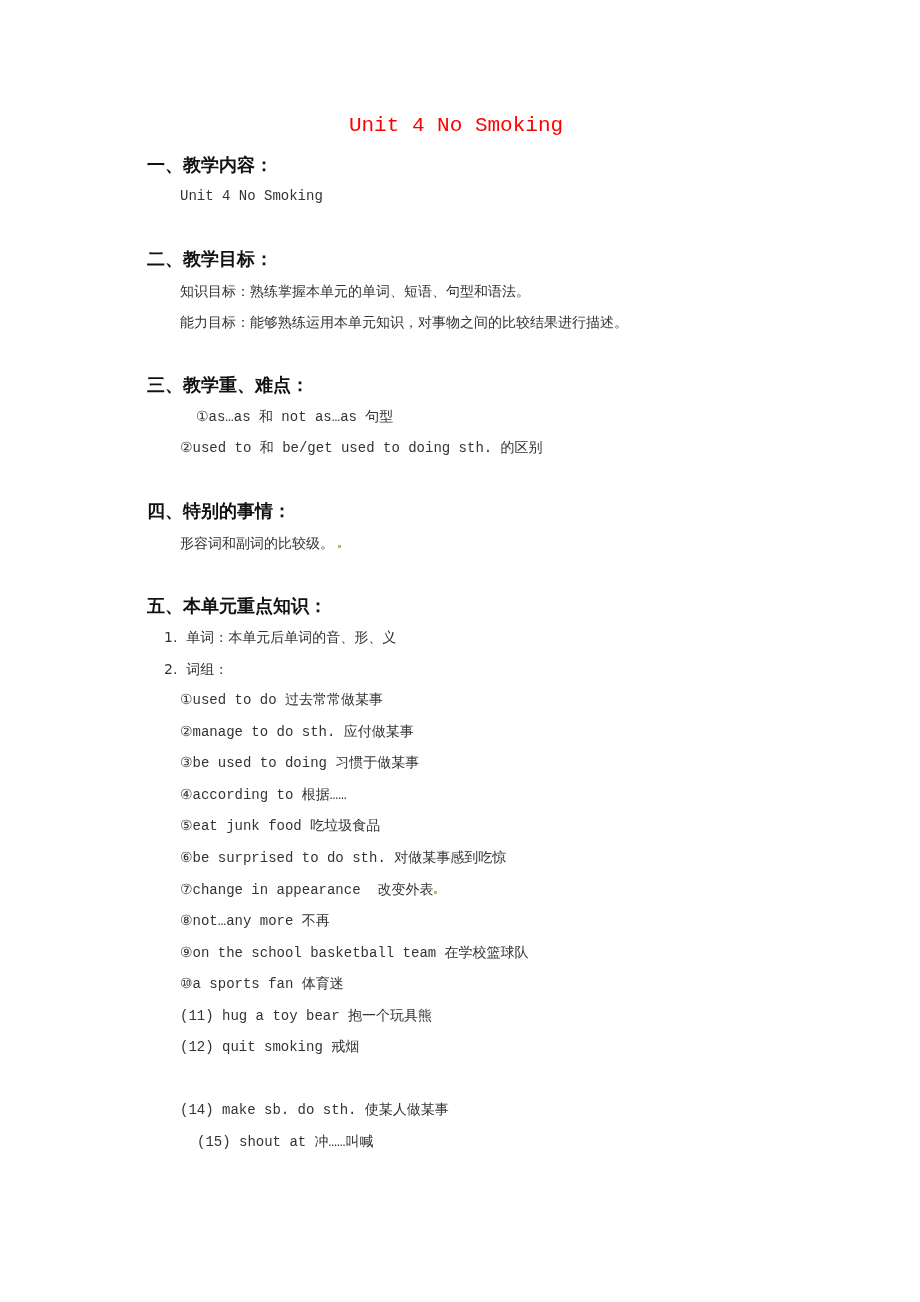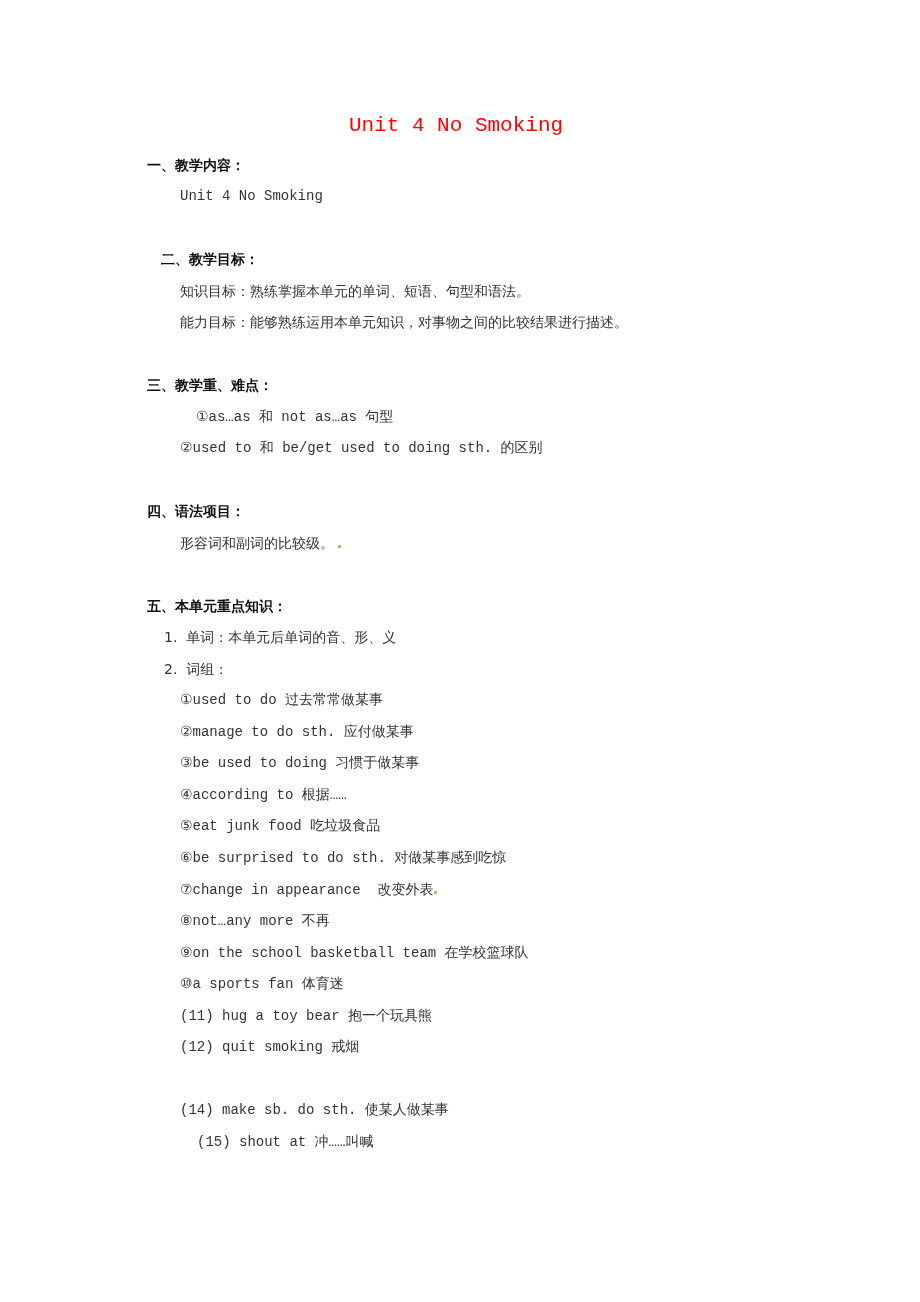--- a/index.html
+++ b/index.html
@@ -29,21 +29,21 @@
       font-family: "Liberation Mono", "DejaVu Sans Mono", monospace;
       font-size: 21px;
       color: #ff0000;
       line-height: 28px;
     }
     .heading {
       position: absolute;
       left: 139px;
       font-family: "DejaVu Sans", "Liberation Sans", sans-serif;
       font-weight: bold;
-      font-size: 14px;
+      font-size: 18px;
       color: #111111;
       line-height: 20px;
     }
     .line {
       position: absolute;
       left: 172px;
       font-family: "Liberation Mono", "DejaVu Sans Mono", monospace;
       font-size: 14px;
       color: #333333;
       line-height: 20px;
@@ -67,29 +67,29 @@
 </head>
 <body>
 
 <div class="page">
 
   <div class="title">Unit 4 No Smoking</div>
 
   <div class="heading" style="top:155px;">一、教学内容：</div>
   <div class="line" style="top:186px;">Unit 4 No Smoking</div>
 
-  <div class="heading" style="top:249px;margin-left:14px;">二、教学目标：</div>
+  <div class="heading" style="top:249px;">二、教学目标：</div>
   <div class="line cjk" style="top:281px;">知识目标：熟练掌握本单元的单词、短语、句型和语法。</div>
   <div class="line cjk" style="top:312px;">能力目标：能够熟练运用本单元知识，对事物之间的比较结果进行描述。</div>
 
   <div class="heading" style="top:375px;">三、教学重、难点：</div>
   <div class="line" style="top:407px;margin-left:16px;">①as…as 和 not as…as 句型</div>
   <div class="line" style="top:438px;">②used to 和 be/get used to doing sth. 的区别</div>
 
-  <div class="heading" style="top:501px;">四、语法项目：</div>
+  <div class="heading" style="top:501px;">四、特别的事情：</div>
   <div class="line cjk" style="top:533px;"><span>形容词和副词的比较级。</span><span class="marker"></span></div>
 
   <div class="heading" style="top:596px;">五、本单元重点知识：</div>
   <div class="line num cjk" style="top:627px;">1.  单词：本单元后单词的音、形、义</div>
   <div class="line num cjk" style="top:659px;">2.  词组：</div>
 
   <div class="line" style="top:690px;">①used to do 过去常常做某事</div>
   <div class="line" style="top:722px;">②manage to do sth. 应付做某事</div>
   <div class="line" style="top:753px;">③be used to doing 习惯于做某事</div>
   <div class="line" style="top:785px;">④according to 根据……</div>

